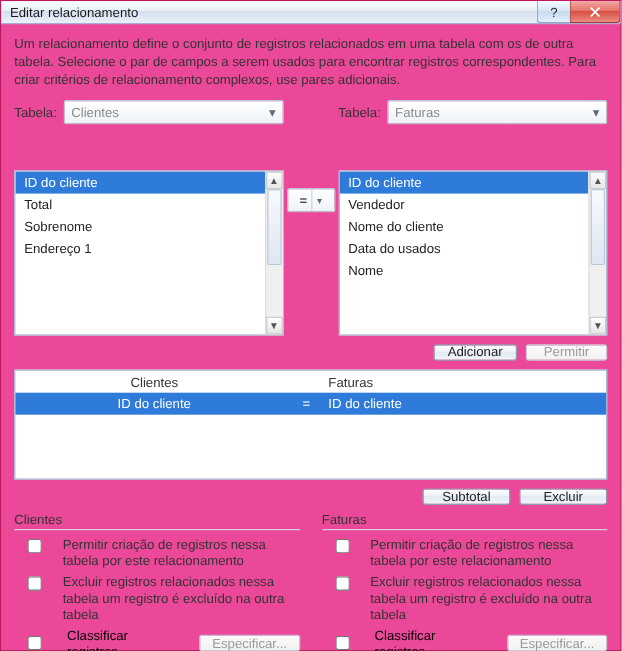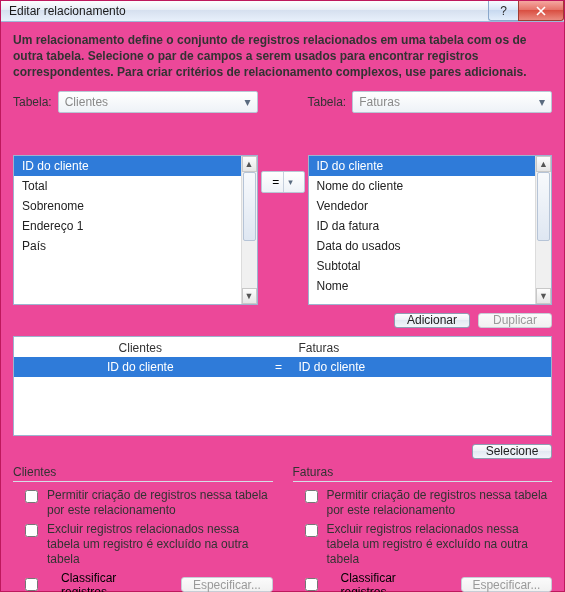--- a/index.html
+++ b/index.html
@@ -6,21 +6,21 @@
   body { margin: 0; padding: 0; background: #fff; width: 565px; height: 592px; overflow: hidden; }
   .window { width: 565px; height: 592px; border: 1px solid #be185d; background: #ec4899; display: flex; flex-direction: column; }
   .titlebar { height: 28px; background: linear-gradient(#fdfefe,#e8edf6 45%,#d6e0ef 46%,#e8f0fb); display:flex; align-items:center; padding:0 0 0 8px; border-bottom:1px solid #9db8d9; }
   .titlebar .title { flex:1; color:#1a1a1a; }
   .titlebtns { display:flex; height:100%; }
   .titlebtn { width:30px; height:20px; margin-top:0; border:1px solid #8aa7cb; border-top:none; background:linear-gradient(#f7fbff,#d9e6f6 45%,#c6d8ef 46%,#e3eefb); display:flex; align-items:center; justify-content:center; color:#2b2b2b; }
   .titlebtn.help { border-radius:0 0 0 3px; border-right:none; }
   .titlebtn.close { width:46px; background:linear-gradient(#f5a7a0,#e6756b 45%,#d84b3e 46%,#ea8b80); border-radius:0 0 3px 0; border-color:#a13b32; color:#fff; }
   .titlebtn.close svg { stroke:#fff; }
   .content { flex:1; padding:10px 12px 10px 12px; display:flex; flex-direction:column; }
-  .desc { color:#333; line-height:1.35; margin-bottom:10px;font-weight:bold; }
+  .desc { color:#333; line-height:1.35; margin-bottom:10px; }
   .tables-row { display:flex; gap:0; align-items:flex-start; }
   .tcol { flex:1; display:flex; flex-direction:column;gap:38px; }
   .mid { width:50px; display:flex; align-items:center; justify-content:center; padding-top:80px; }
   .trow { display:flex; align-items:center; gap:6px; margin-bottom:4px; }
   .trow label { color:#333; }
   .select { flex:1; height:22px; border:1px solid #b9c6d6; background:linear-gradient(#fff,#eef2f7); display:flex; align-items:center; padding:0 6px; color:#8a8a8a; border-radius:2px; justify-content:space-between; }
   .select .chev { color:#5a6b80; }
   .listbox { border:1px solid #9db3cf; height:150px; position:relative; background:#fff; }
   .listbox .inner { position:absolute; left:0; top:0; right:16px; bottom:0; overflow:hidden; }
   .listbox .item { padding:3px 8px; color:#222; white-space:nowrap; }
@@ -42,21 +42,21 @@
   .maphead .c2 { width:24px; }
   .maphead .c3 { flex:1; padding-left:8px; }
   .maprow { display:flex; background:#2f7bd9; color:#fff; height:20px; align-items:center; }
   .maprow .c1 { flex:1; text-align:center; }
   .maprow .c2 { width:24px; text-align:center; }
   .maprow .c3 { flex:1; padding-left:8px; }
   .sections { display:flex; gap:20px; margin-top:6px; }
   .section { flex:1; }
   .section .stitle { color:#333; margin-bottom:2px; }
   .section .divider { border-top:1px solid #d6dde7; margin-bottom:6px; }
-  .chkrow { display:flex; align-items:flex-start; gap:6px; margin:4px 0 2px 8px; }
+  .chkrow { display:flex; align-items:flex-start; gap:16px; margin:4px 0 2px 8px; }
   .chkrow input { margin-top:2px; }
   .chkrow .lbl { color:#333; line-height:1.25; }
   .chkline { display:flex; align-items:center; gap:20px; margin:4px 0 0 8px; }
   .footer { display:flex; justify-content:flex-end; gap:8px; padding:10px 12px 12px 0; }
   svg.x { width:10px; height:10px; }
 </style>
 </head>
 <body>
 
 <div class="window">
@@ -88,21 +88,20 @@
             <span>Clientes</span>
             <span class="chev">▾</span>
           </div>
         </div>
         <div class="listbox">
           <div class="inner">
             <div class="item sel">ID do cliente</div>
             <div class="item">Total</div>
             <div class="item">Sobrenome</div>
             <div class="item">Endereço 1</div>
-            <div class="item">País</div>
           </div>
           <div class="scrollbar">
             <div class="sb-btn">▲</div>
             <div class="sb-track">
                 <div class="sb-thumb"></div>
               </div>
             <div class="sb-btn">▼</div>
           </div>
         </div>
       </div>
@@ -118,59 +117,58 @@
         <div class="trow">
           <label>Tabela:</label>
           <div class="select">
             <span>Faturas</span>
             <span class="chev">▾</span>
           </div>
         </div>
         <div class="listbox">
           <div class="inner">
             <div class="item sel">ID do cliente</div>
+            <div class="item">Vendedor</div>
             <div class="item">Nome do cliente</div>
-            <div class="item">Vendedor</div>
-            <div class="item">ID da fatura</div>
             <div class="item">Data do usados</div>
-            <div class="item">Subtotal</div>
             <div class="item">Nome</div>
           </div>
           <div class="scrollbar">
             <div class="sb-btn">▲</div>
             <div class="sb-track">
                 <div class="sb-thumb"></div>
               </div>
             <div class="sb-btn">▼</div>
           </div>
         </div>
       </div>
 
     </div>
 
     <div class="btnrow">
       <div class="btn">Adicionar</div>
-      <div class="btn disabled">Duplicar</div>
+      <div class="btn disabled">Permitir</div>
     </div>
 
     <div class="mapbox">
       <div class="maphead">
         <div class="c1">Clientes</div>
         <div class="c2"></div>
         <div class="c3">Faturas</div>
       </div>
       <div class="maprow">
         <div class="c1">ID do cliente</div>
         <div class="c2">=</div>
         <div class="c3">ID do cliente</div>
       </div>
     </div>
 
     <div class="btnrow">
-      <div class="btn small">Selecione</div>
+      <div class="btn small">Subtotal</div>
+      <div class="btn small">Excluir</div>
     </div>
 
     <div class="sections">
       <div class="section">
         <div class="stitle">Clientes</div>
         <div class="divider"></div>
         <div class="chkrow">
           <input type="checkbox" style="">
           <div class="lbl">Permitir criação de registros nessa tabela por este relacionamento</div>
         </div>

